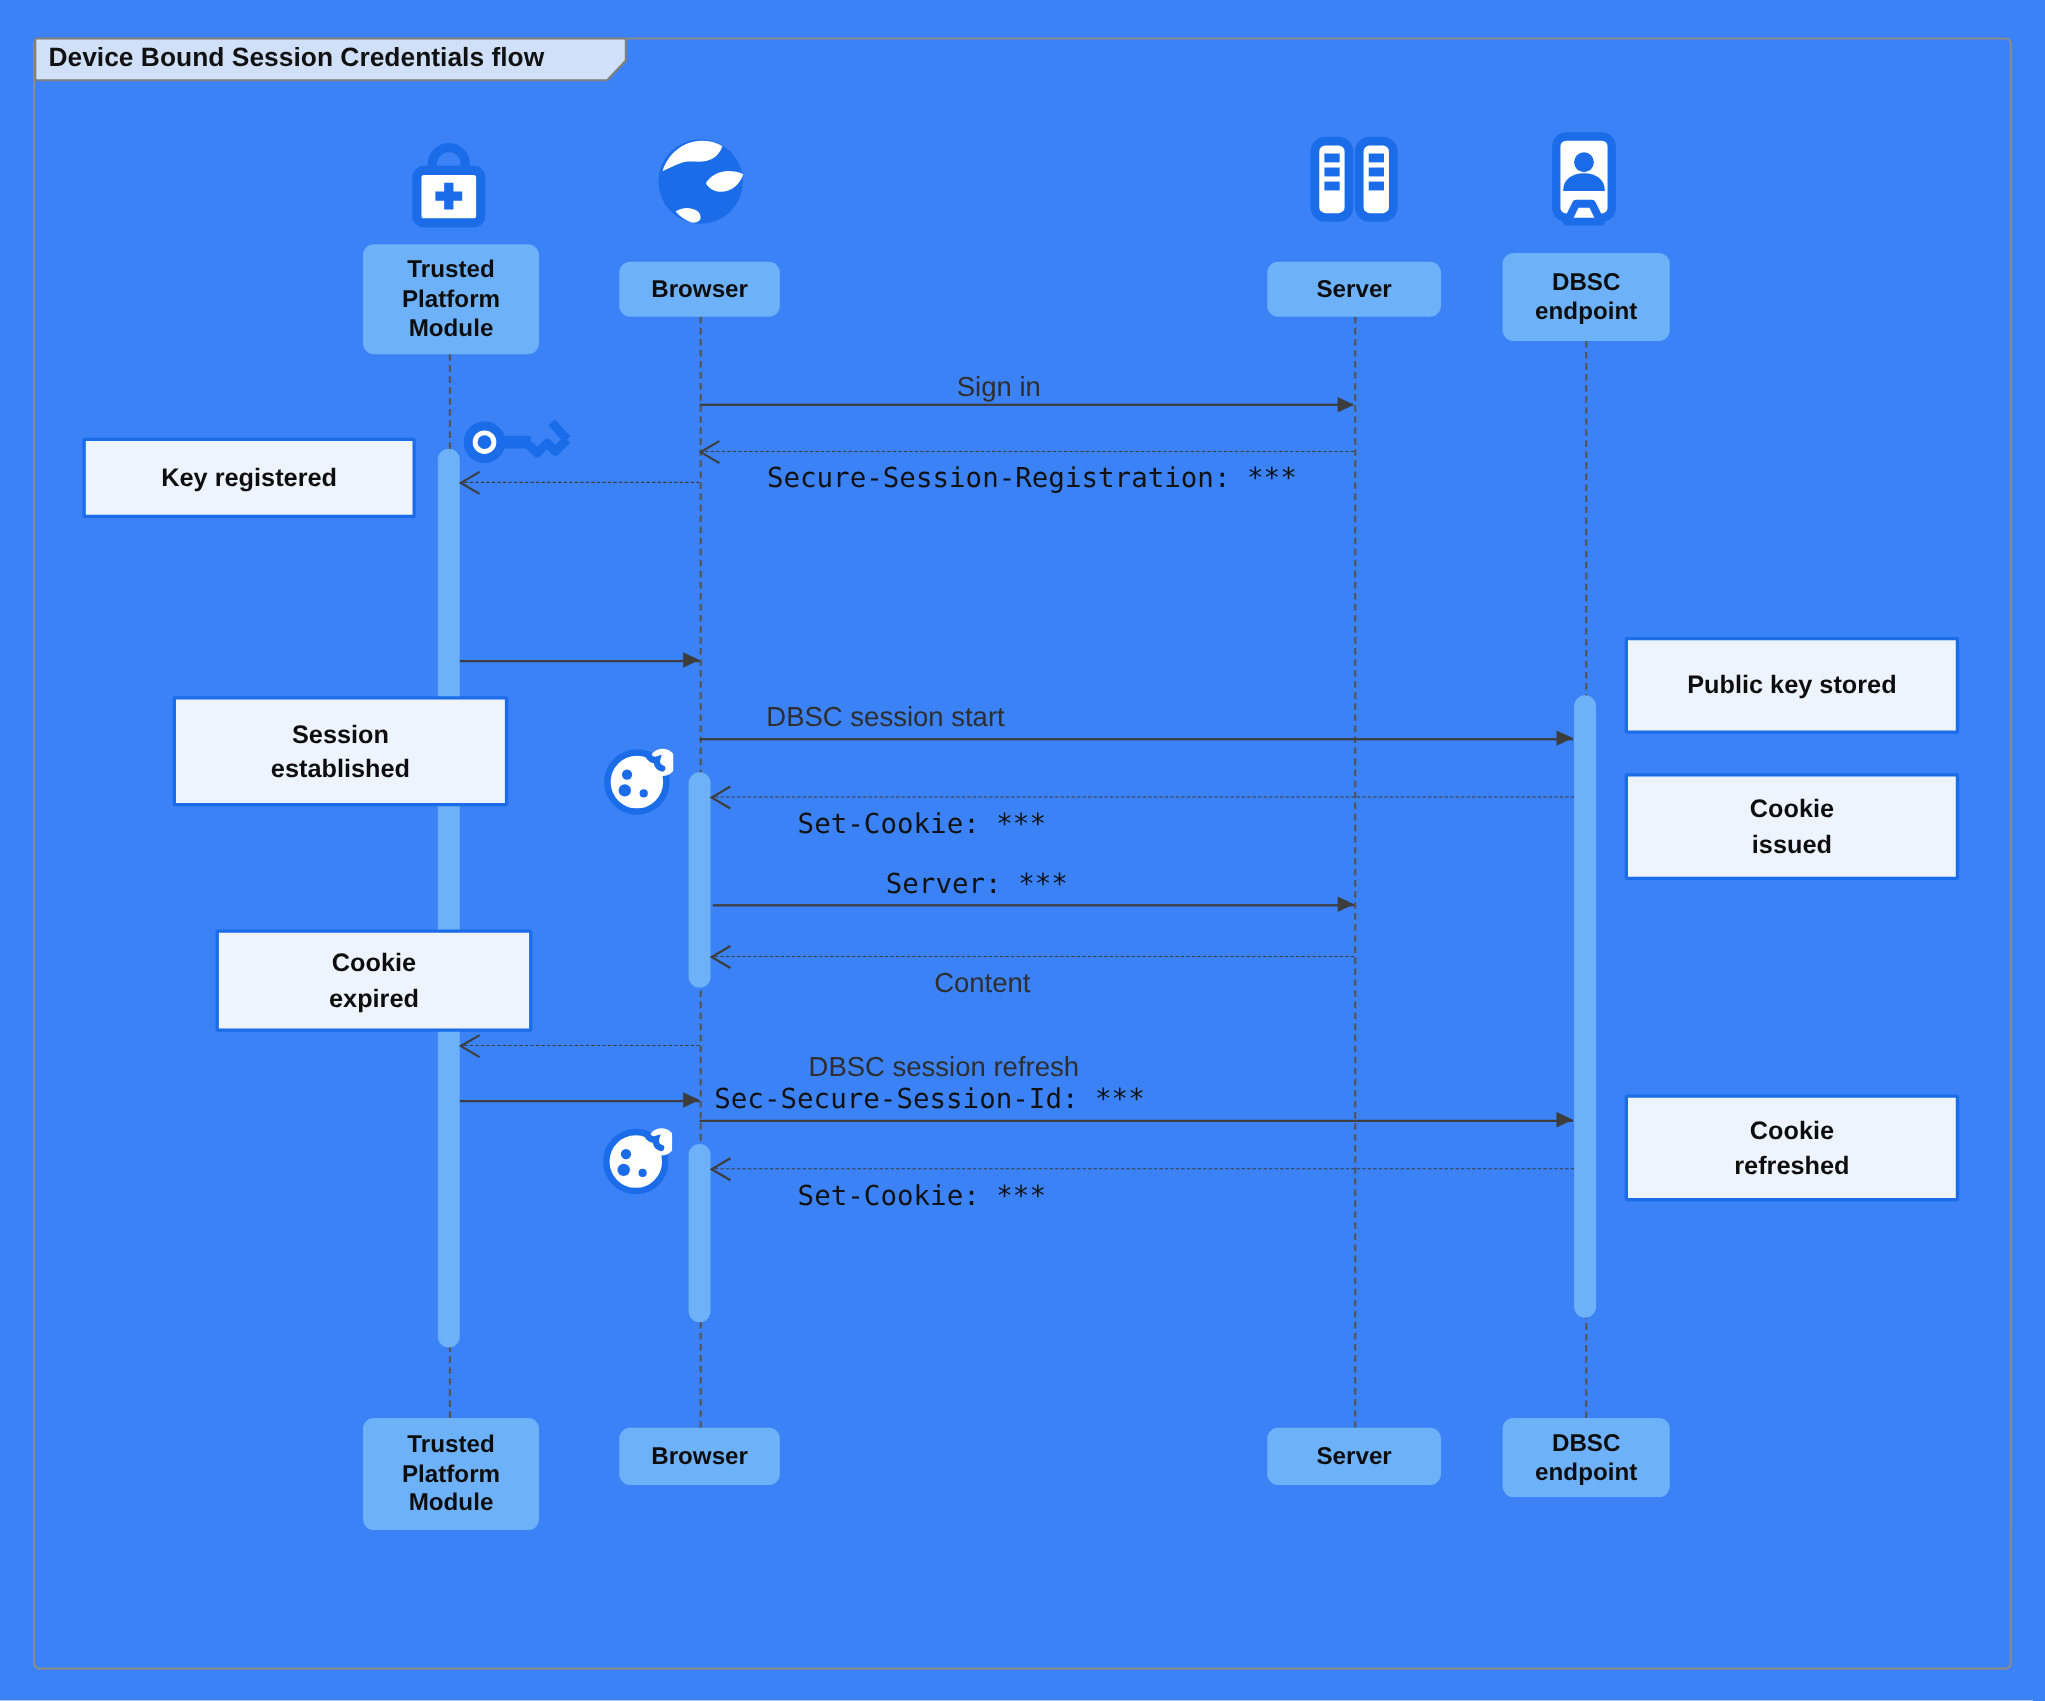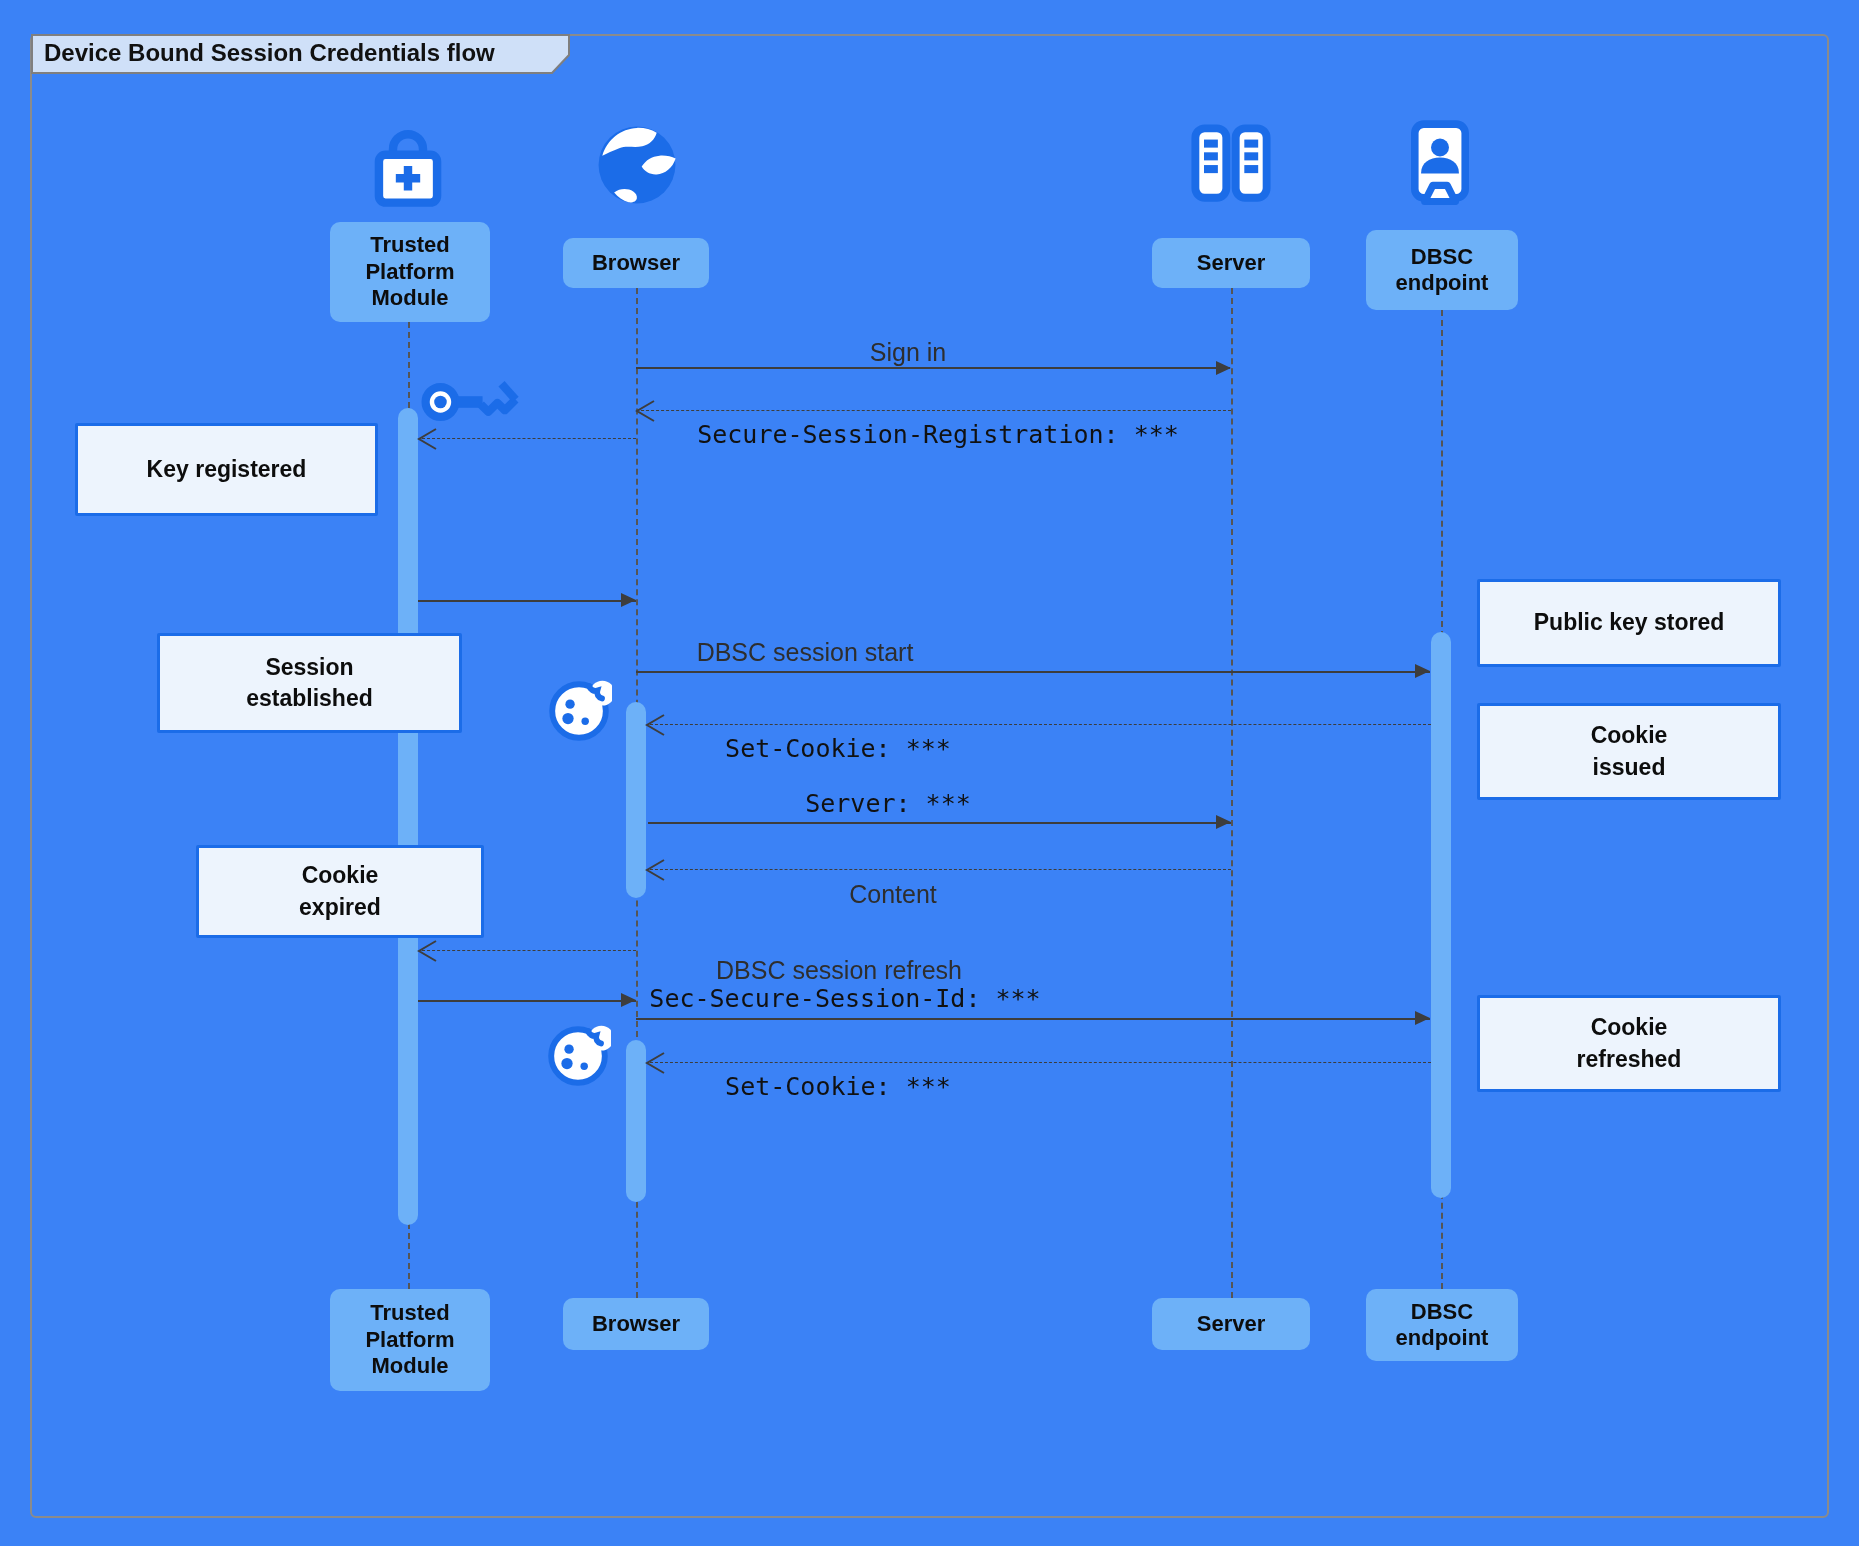--- a/index.html
+++ b/index.html
@@ -112,21 +112,21 @@
   <div class="abs actor-box" style="left:563px;top:1298px;width:146px;height:52px;">
     <span class="inner">Browser</span>
   </div>
   <div class="abs actor-box" style="left:1152px;top:1298px;width:158px;height:52px;">
     <span class="inner">Server</span>
   </div>
   <div class="abs actor-box" style="left:1366px;top:1289px;width:152px;height:72px;">
     <span class="inner" style="max-width:110px;">DBSC endpoint</span>
   </div>
 
-  <div class="abs note" style="left:75px;top:423px;width:303px;height:93px;">
+  <div class="abs note" style="left:75px;top:398px;width:303px;height:73px;">
     <span class="inner">Key registered</span>
   </div>
   <div class="abs note w180" style="left:157px;top:633px;width:305px;height:100px;">
     <span class="inner">Session established</span>
   </div>
   <div class="abs note w130" style="left:152px;top:845px;width:288px;height:93px;margin-left:44px;">
     <span class="inner">Cookie expired</span>
   </div>
   <div class="abs note" style="left:1477px;top:579px;width:304px;height:88px;">
     <span class="inner">Public key stored</span>
@@ -207,21 +207,21 @@
   <div class="abs msg-label" style="left:893px;top:880px;">Content</div>
 
   <div class="abs msg-line dashed" style="left:422px;top:950px;width:214px;"></div>
   <svg class="abs ah-left" style="left:416px;top:938px;" width="22" height="26" viewBox="0 0 22 26">
     <path d="M20 3 L3 13 L20 23" fill="none" stroke="#3d3d3d" stroke-width="2"></path>
   </svg>
 
   <div class="abs msg-line" style="left:418px;top:1000px;width:218px;"></div>
   <div class="abs ah-right" style="left:621px;top:993px;"></div>
 
-  <div class="abs msg-label" style="left:839px;top:956px;text-align:center;">DBSC session refresh</div>
+  <div class="abs msg-label" style="left:858px;top:956px;text-align:center;">DBSC session refresh</div>
   <div class="abs msg-label mono" style="left:845px;top:984px;">Sec-Secure-Session-Id: ***</div>
   <div class="abs msg-line" style="left:636px;top:1018px;width:794px;"></div>
   <div class="abs ah-right" style="left:1415px;top:1011px;"></div>
 
   <div class="abs msg-line dashed" style="left:650px;top:1062px;width:781px;"></div>
   <svg class="abs ah-left" style="left:644px;top:1050px;" width="22" height="26" viewBox="0 0 22 26">
     <path d="M20 3 L3 13 L20 23" fill="none" stroke="#3d3d3d" stroke-width="2"></path>
   </svg>
   <div class="abs msg-label mono" style="left:838px;top:1072px;">Set-Cookie: ***</div>
 

